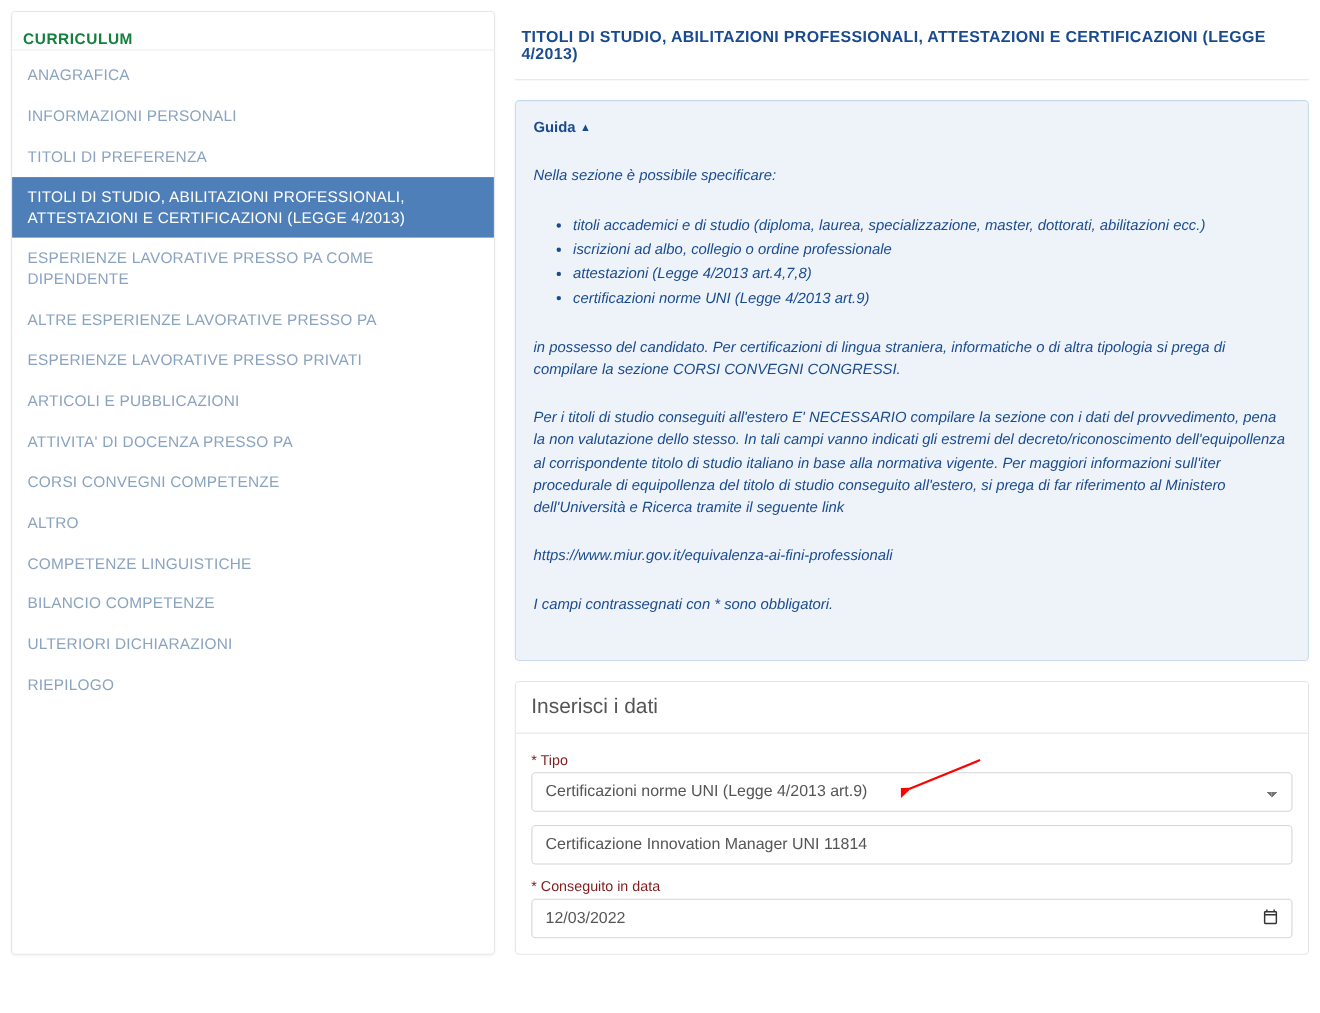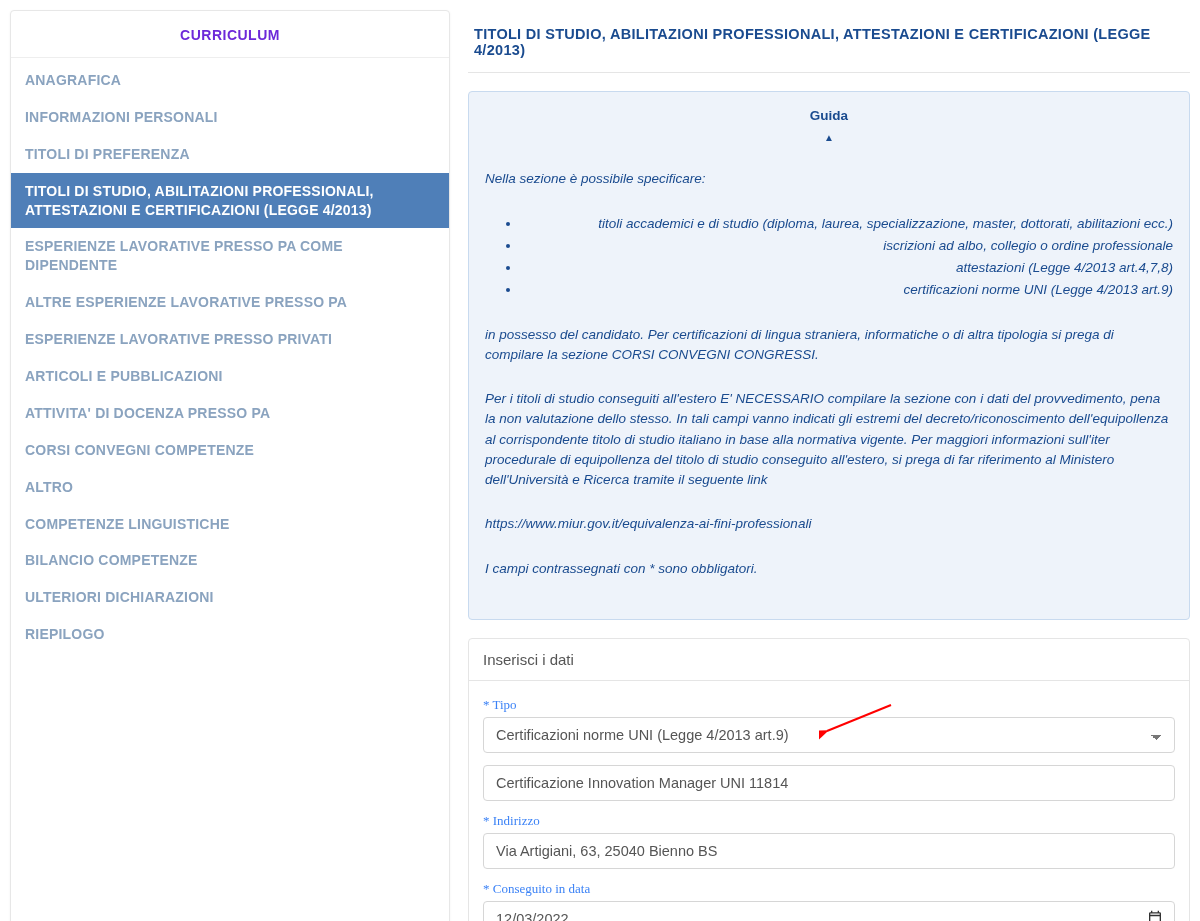--- a/index.html
+++ b/index.html
@@ -17,28 +17,27 @@
   }
   .sidebar {
     width: 440px;
     flex-shrink: 0;
     background: #fff;
     border: 1px solid #e7e7e7;
     border-radius: 4px;
     box-shadow: 0 1px 3px rgba(0,0,0,0.05);
   }
   .sidebar-title {
-    text-align: center;
-    padding: 16px 10px 14px;
-    color: #6d28d9;
+    padding: 16px 10px 2px;
+    color: #15803d;
     font-weight: 600;
     letter-spacing: 0.5px;
     border-bottom: 1px solid #eee;
   }
-  .sidebar-list { list-style: none; margin-top: 4px; font-weight: bold; }
+  .sidebar-list { list-style: none; margin-top: 4px; }
   .sidebar-list li {
     padding: 9px 14px;
     color: #8aa3bf;
     cursor: pointer;
     font-size: 14px;
     line-height: 1.35;
     letter-spacing: 0.2px;
   }
   .sidebar-list li.active {
     background: #4f7fb8;
@@ -68,46 +67,44 @@
     line-height: 1.5;
   }
   .guide-title {
     font-weight: 700;
     font-style: normal;
     margin-bottom: 10px;
     cursor: pointer;
     display: flex;
     align-items: center;
     gap: 4px;
-    flex-direction: column;
   }
   .guide-title .caret { font-size: 10px; }
   .guide-box p { margin: 24px 0; }
-  .guide-box ul { margin: 4px 0 10px 36px; text-align: right; }
+  .guide-box ul { margin: 4px 0 10px 36px; }
   .guide-box ul li { list-style: disc; margin: 2px 0; }
   .guide-link { word-break: break-all; }
   .form-card {
     margin-top: 18px;
     border: 1px solid #e5e5e5;
     border-radius: 4px;
   }
   .form-card-header {
     padding: 12px 14px;
     color: #555;
     border-bottom: 1px solid #e5e5e5;
-    font-size: 15px;
+    font-size: 19px;
   }
   .form-body { padding: 4px 14px 14px; }
   .form-group { margin-top: 12px; }
   .form-label {
-    color: #3b82f6;
+    color: #7f1d1d;
     font-size: 13px;
     margin-bottom: 4px;
     display: block;
-    font-family: Liberation Serif, serif;
   }
   .form-control {
     width: 100%;
     border: 1px solid #d6d6d6;
     border-radius: 4px;
     padding: 9px 12px;
     font-size: 14.5px;
     color: #555;
     background: #fff;
     font-family: inherit;
@@ -197,24 +194,20 @@
               </defs>
             <line x1="72" y1="4" x2="8" y2="30" stroke="#ff0000" stroke-width="2" marker-end="url(#ah)"></line>
           </svg>
         </div>
 
         <div class="form-group">
           <input class="form-control" value="Certificazione Innovation Manager UNI 11814" style="">
         </div>
 
 
-        <div class="form-group">
-          <label class="form-label">* Indirizzo</label>
-          <input class="form-control" value="Via Artigiani, 63, 25040 Bienno BS" style="">
-        </div>
 
         <div class="form-group">
           <label class="form-label">* Conseguito in data</label>
           <div class="date-wrap">
             <input class="form-control" value="12/03/2022" style="">
             <span class="date-icon">
               <svg width="16" height="16" viewBox="0 0 24 24" fill="#333">
                   <path d="M19 4h-1V2h-2v2H8V2H6v2H5a2 2 0 0 0-2 2v14a2 2 0 0 0 2 2h14a2 2 0 0 0 2-2V6a2 2 0 0 0-2-2zm0 16H5V10h14v10zm0-12H5V6h14v2z"></path>
                 </svg>
             </span>

